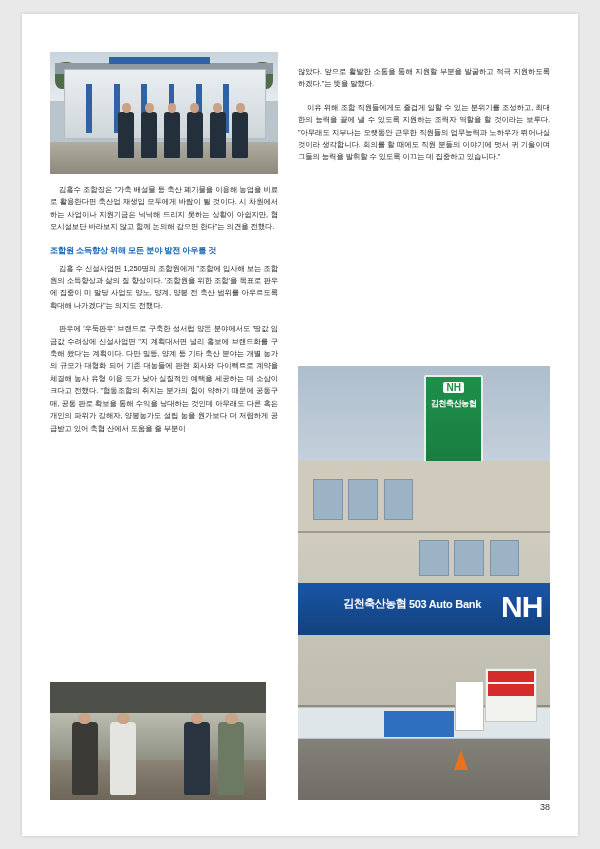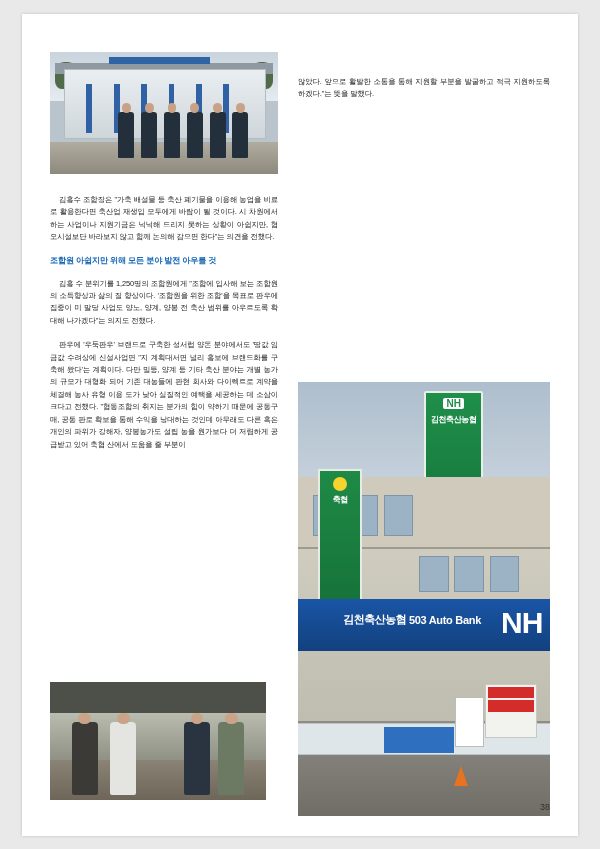--- a/index.html
+++ b/index.html
@@ -35,21 +35,21 @@
     left: 276px;
     top: 50px;
     width: 252px;
   }
 
   .para {
     font-size: 7.4px;
     line-height: 12.4px;
     color: #1b1b1b;
     text-align: justify;
-    margin: 12px 0 11px 0;
+    margin: 2px 0 11px 0;
     text-indent: 9px;
     letter-spacing: -0.1px;
   }
   .para.noindent { text-indent: 0; }
 
   .subhead {
     font-size: 8.2px;
     font-weight: bold;
     color: #1566b7;
     margin: 0 0 7px 0;
@@ -109,21 +109,21 @@
     width: 56%; height: 20%; border-radius: 50%; background: #c9a184;
   }
   #photo-barn .tree {
     position: absolute; top: 8%; width: 10%; height: 22%;
     background: #4f6b4a; border-radius: 40% 40% 30% 30%;
   }
 
   
   #photo-bank {
     position: absolute;
-    left: 276px; top: 368px;
+    left: 276px; top: 352px;
     width: 252px; height: 434px;
     background: #8fa4b4;
     overflow: hidden;
   }
   #photo-bank .sky {
     height: 46%;
     background: linear-gradient(#aebecd, #dce4ea);
   }
   #photo-bank .bld-main {
     position: absolute; left: 0; top: 22%; width: 100%; height: 56%;
@@ -278,29 +278,30 @@
     <div class="person" style="left:40%;"></div>
     <div class="person" style="left:50%;"></div>
     <div class="person" style="left:60%;"></div>
     <div class="person" style="left:70%;"></div>
     <div class="person" style="left:80%;"></div>
   </div>
 
   <div class="col-left" style="top:168px;">
     <p class="para">김홍수 조합장은 "가축 배설물 등 축산 폐기물을 이용해 농업을 비료로 활용한다면 축산업 재생입 모두에게 바람이 될 것이다. 시 차원에서 하는 사업이나 지원기금은 넉넉해 드리지 못하는 상황이 아쉽지만, 혐오시설보단 바라보지 않고 함께 논의해 감으면 한다"는 의견을 전했다.</p>
 
-    <h3 class="subhead">조합원 아쉽지만 위해 모든 분야 발전 아우를 것</h3>
-
-    <p class="para">김홍 수 분위기를 1,250명의 조합원에게 "조합에 입사해 보는 조합원의 소득향상과 삶의 질 향상이다. '조합원을 위한 조합'을 목표로 판우에 집중이 미 말당 사업도 양노, 양계, 양봉 전 축산 범위를 아우르도록 확대해 나가겠다"는 의지도 전했다.</p>
+    <h3 class="subhead">조합원 소득향상 위해 모든 분야 발전 아우를 것</h3>
+
+    <p class="para">김홍 수 신설사업면 1,250명의 조합원에게 "조합에 입사해 보는 조합원의 소득향상과 삶의 질 향상이다. '조합원을 위한 조합'을 목표로 판우에 집중이 미 말당 사업도 양노, 양계, 양봉 전 축산 범위를 아우르도록 확대해 나가겠다"는 의지도 전했다.</p>
 
     <p class="para">판우에 '우둑판우' 브랜드로 구축한 성서럽 양돈 분야에서도 '땅값 임금값 수려상에 신설사업면 "지 계획대서면 널리 홍보에 브랜드화를 구축해 왔다'는 계획이다. 다만 밀등, 양계 등 기타 축산 분야는 개별 농가의 규모가 대형화 되어 기존 대농들에 판현 회사와 다이렉트로 계약을 체결해 농사 유형 이용 도가 낮아 실질적인 예택을 세공하는 데 소삼이 크다고 전했다. "협동조합의 취지는 분가의 힘이 약하기 때문에 공동구매, 공동 판로 확보을 통해 수익을 낭대하는 것인데 아무래도 다른 혹은 개인의 파위가 강해자, 양봉농가도 설립 농을 원가보다 더 저렴하게 공급받고 있어 축협 산에서 도움을 줄 부분이</p>
   </div>
 
   <div class="col-right">
     <p class="para noindent">않았다. 앞으로 활발한 소통을 통해 지원할 부분을 발굴하고 적극 지원하도록 하겠다."는 뜻을 말했다.</p>
+    <p class="para">이유 위해 조합 직원들에게도 즐겁게 일할 수 있는 분위기를 조성하고, 최대한의 능력을 끝에 낼 수 있도록 지원하는 조력자 역할을 할 것이라는 보루다. "아무래도 지부나는 오랫동안 근무한 직원들의 업무능력과 노하우가 뛰어나실 것이라 생각합니다. 회의를 할 때에도 직원 분들의 이야기에 멋서 귀 기울이며 그들의 능력을 발휘할 수 있도록 이끄는 데 집중하고 있습니다."</p>
   </div>
 
   <div class="photo" id="photo-bank">
     <div class="sky"></div>
 
     <div class="tower">
       <span class="nh-tag">NH</span>
       <div class="vtext">김천축산농협</div>
       <span class="t365">365</span>
     </div>
@@ -308,24 +309,20 @@
     <div class="bld-main"></div>
     <div class="bld-upper"></div>
 
     <div class="window" style="left:6%;  top:26%; width:11%; height:9%;"></div>
     <div class="window" style="left:20%; top:26%; width:11%; height:9%;"></div>
     <div class="window" style="left:34%; top:26%; width:11%; height:9%;"></div>
     <div class="window" style="left:48%; top:40%; width:11%; height:8%;"></div>
     <div class="window" style="left:62%; top:40%; width:11%; height:8%;"></div>
     <div class="window" style="left:76%; top:40%; width:11%; height:8%;"></div>
 
-    <div class="pillar">
-      <span class="dot"></span>
-      <span>축협</span>
-    </div>
 
     <div class="band-blue"></div>
     <div class="sign-korean">김천축산농협</div>
     <div class="autobank">503 Auto Bank</div>
     <div class="nh-big">NH</div>
 
     <div class="ground"></div>
     <div class="fence"></div>
     <div class="fence-banner"></div>
     <div class="poster">

